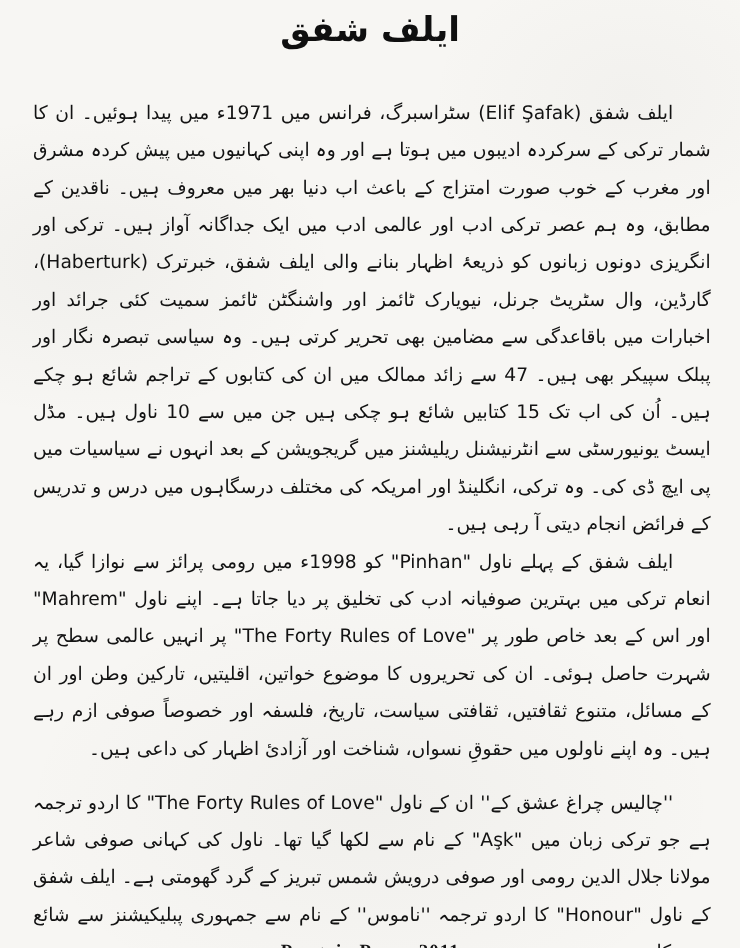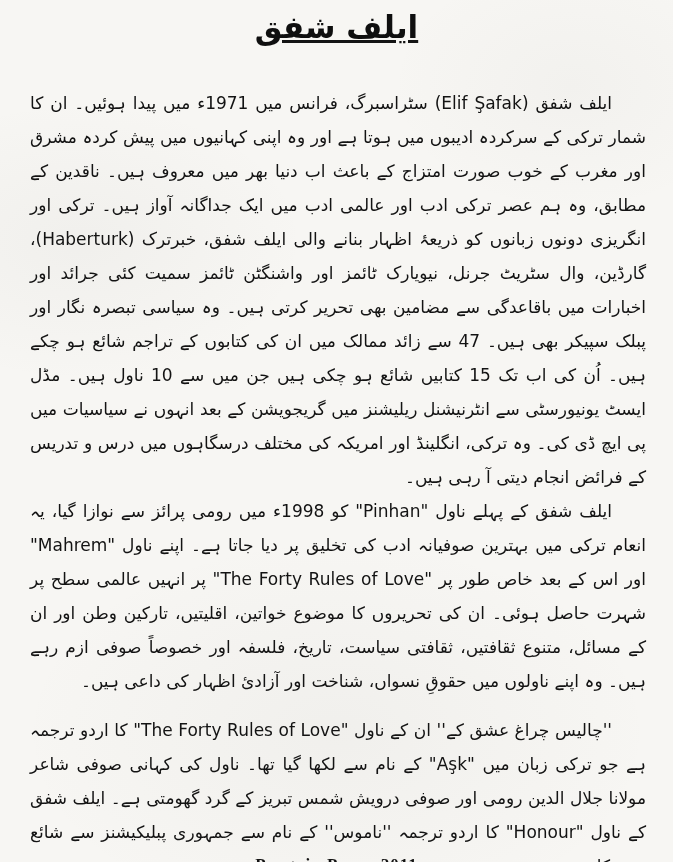--- a/index.html
+++ b/index.html
@@ -8,21 +8,20 @@
     width: 673px;
     height: 862px;
     overflow: hidden;
     background:
       radial-gradient(ellipse 320px 200px at 12% 28%, rgba(120,120,115,0.05), transparent 70%),
       radial-gradient(ellipse 260px 180px at 85% 10%, rgba(120,120,115,0.04), transparent 70%),
       radial-gradient(ellipse 420px 260px at 50% 85%, rgba(120,120,115,0.05), transparent 75%),
       #f7f6f3;
     font-family: "DejaVu Sans", sans-serif;
     color: #141414;
-    text-decoration: underline;
   }
   .title {
     margin: 0;
     padding-top: 9px;
     text-align: center;
     direction: rtl;
     font-size: 31px;
     font-weight: bold;
     letter-spacing: 0.5px;
     color: #0f0f0f;

